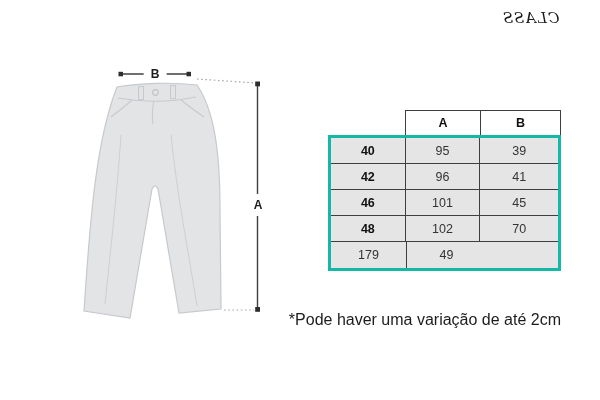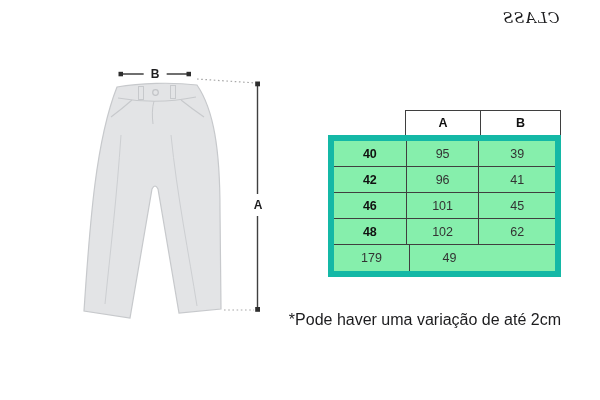--- a/index.html
+++ b/index.html
@@ -51,21 +51,21 @@
   .header-row { display:flex; margin-left:77px; }
   .header-cell {
     width:76px; height:25px;
     border:1px solid #3f3f3f;
     border-bottom:none;
     display:flex; align-items:center; justify-content:center;
     font-weight:bold; color:#111;
     background:#fff;
   }
   .header-cell.col-b { width:80px; border-left:none; }
-  .t-body { border:6px solid #14b8a6; width:233px; background:#86efac; }
+  .t-body { border:3px solid #14b8a6; width:233px; background:#e5e5e5; }
   .t-row { display:flex; border-bottom:1px solid #3f3f3f; height:26px; }
   .t-row:last-child { border-bottom:none; }
   .cell {
     display:flex; align-items:center; justify-content:center;
     border-right:1px solid #3f3f3f;
     height:100%;
   }
   .cell.size { width:76px; font-weight:bold; color:#111; }
   .cell.val-a { width:76px; color:#333; }
   .cell.val-b { width:79px; border-right:none; color:#333; }
@@ -148,21 +148,21 @@
         <div class="cell val-b">41</div>
       </div>
       <div class="t-row">
         <div class="cell size">46</div>
         <div class="cell val-a">101</div>
         <div class="cell val-b">45</div>
       </div>
       <div class="t-row">
         <div class="cell size">48</div>
         <div class="cell val-a">102</div>
-        <div class="cell val-b">62</div>
+        <div class="cell val-b">70</div>
       </div>
       <div class="t-row">
         <div class="cell val-a">179</div>
         <div class="cell val-b">49</div>
       </div>
     </div>
   </div>
 
   <div class="footnote">*Pode haver uma variação de até 2cm</div>
 

